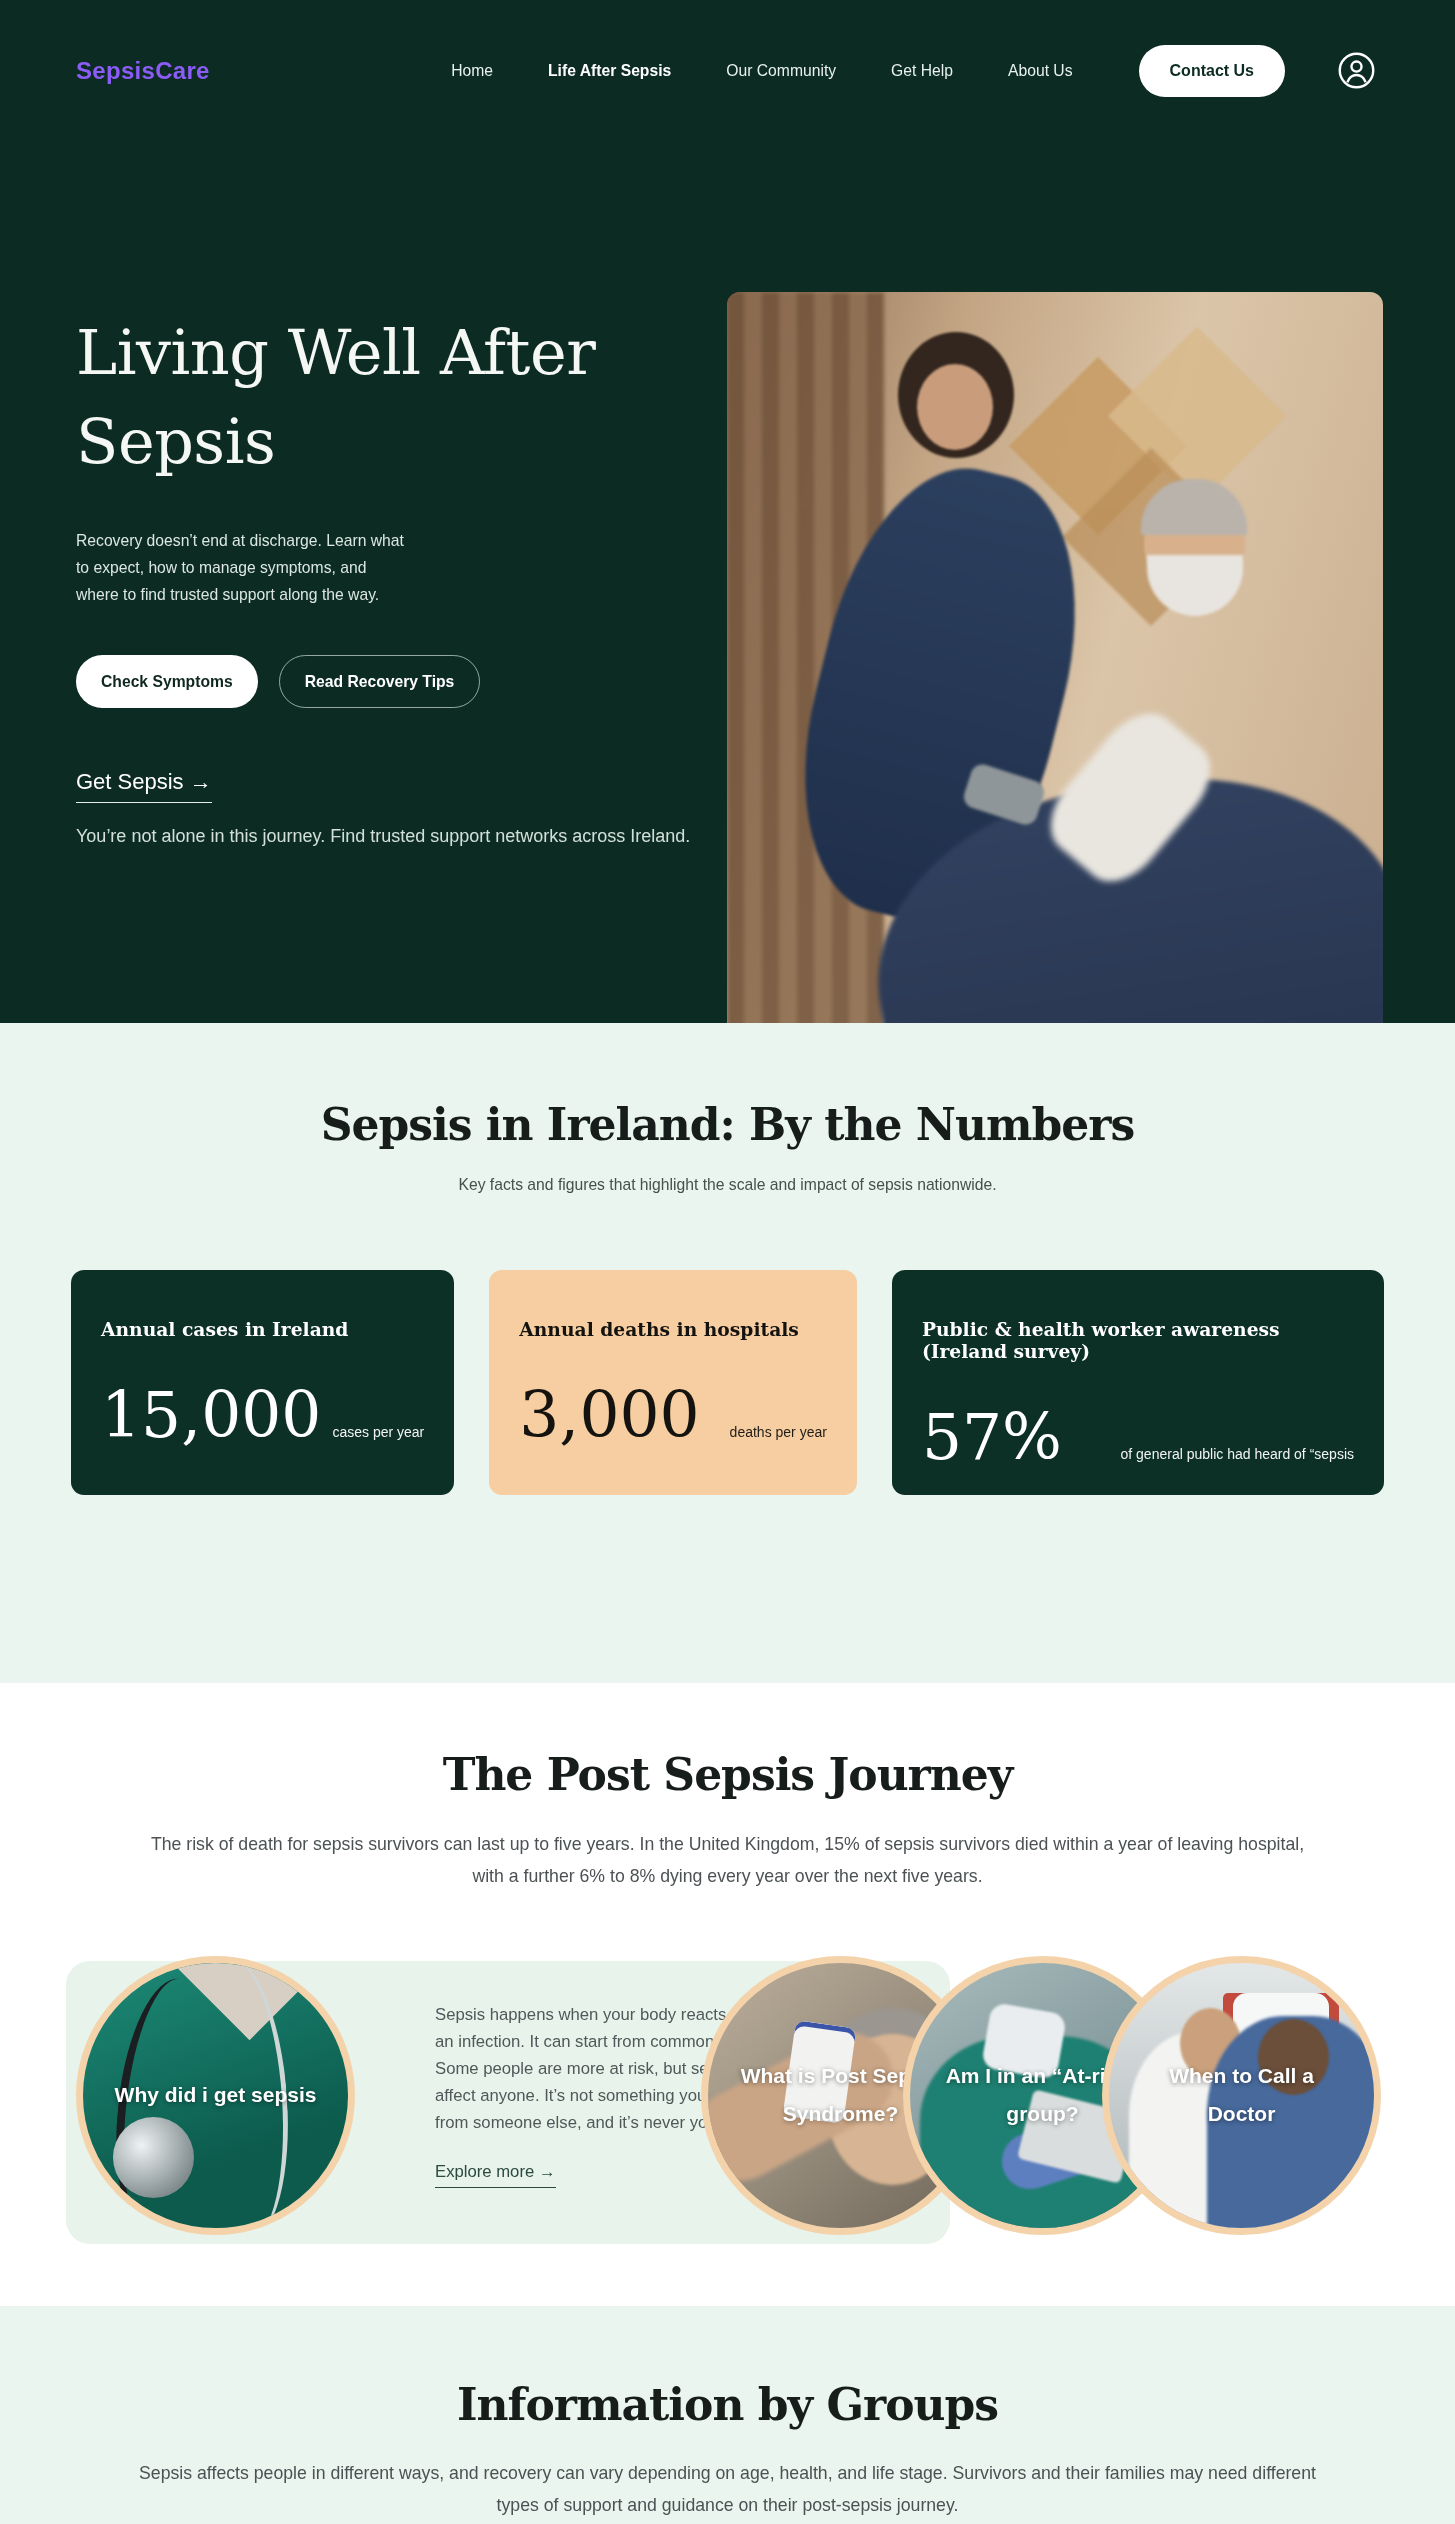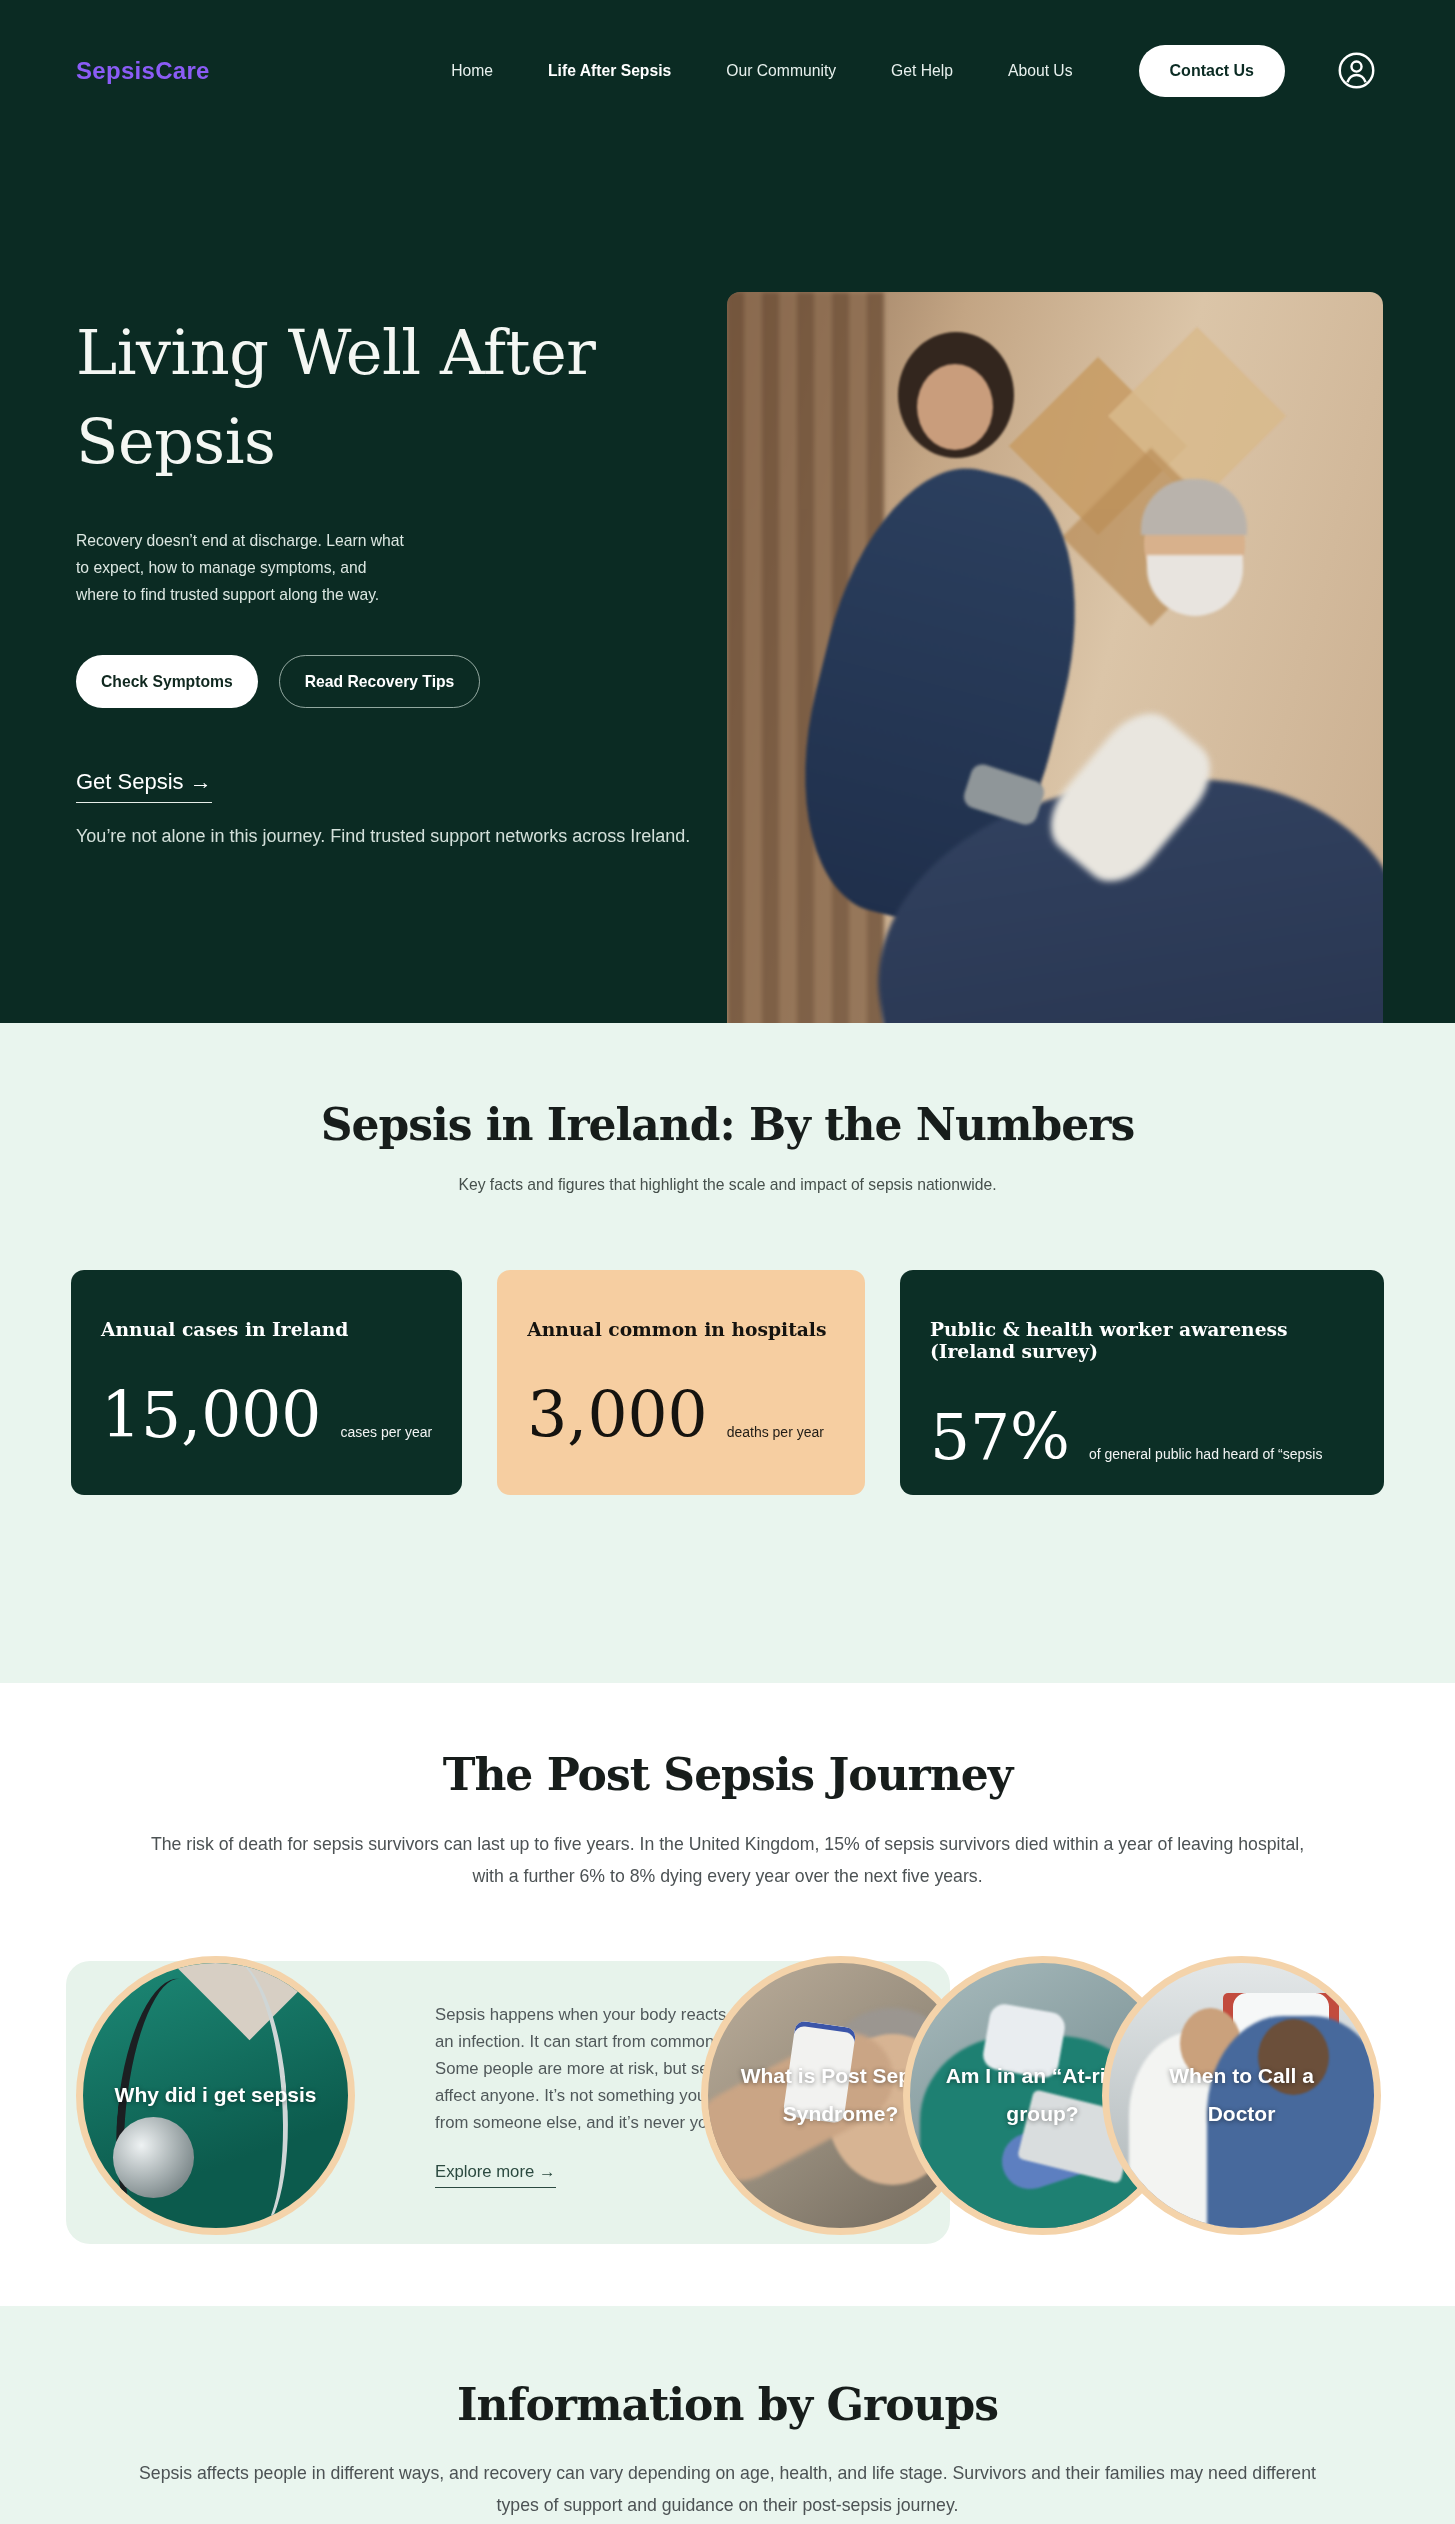--- a/index.html
+++ b/index.html
@@ -49,21 +49,21 @@
   h2.sec { font-family:"DejaVu Serif", serif; font-size:44px; font-weight:700; letter-spacing:-1px; color:#171d1b; }
   .sec-sub { margin-top:26px; font-size:15.7px; color:#46504c; }
   .stat-row { display:flex; gap:35px; padding:0 71px; margin-top:76px; }
   .stat-card { border-radius:13px; text-align:left; padding:48px 30px; height:225px; }
   .stat-card.dark { background:#0C2F26; color:#fff; }
   .stat-card.peach { background:#F6CEA1; color:#15130f; }
   .stat-card .st-title { font-family:"DejaVu Serif", serif; font-size:18.7px; font-weight:700; }
   .stat-row .c1 { flex:0 0 26.5%; }
   .stat-row .c2 { flex:0 0 28%; }
   .stat-row .c3 { flex:1; }
-  .st-valrow { display:flex; align-items:flex-end; gap:19px; margin-top:48px; }
+  .st-valrow { display:flex; align-items:flex-end; gap:11px; margin-top:48px;justify-content:space-between; }
   .st-value { font-family:"DejaVu Serif", serif; font-size:63px; line-height:.9; font-weight:400; }
   .st-unit { font-size:14px; padding-bottom:5px; color:inherit; opacity:.95; white-space:nowrap; }
 
   
   .journey { height:623px; background:#ffffff; padding-top:66px; text-align:center; }
   .journey-par { margin:29px auto 0; width:1172px; font-size:17.7px; line-height:1.8; color:#4c5254; }
   .circles { position:relative; height:323px; margin-top:48px; text-align:left; }
   .feat-panel { position:absolute; left:66px; top:20px; width:884px; height:283px; background:#E7F3EB; border-radius:24px; z-index:1;
      padding:40px 141px 30px 369px; }
   .feat-text { font-size:16.7px; line-height:1.62; color:#50585a; text-align:left; }
@@ -187,21 +187,21 @@
   <p class="sec-sub">Key facts and figures that highlight the scale and impact of sepsis nationwide.</p>
   <div class="stat-row">
     <div class="stat-card dark c1">
       <div class="st-title">Annual cases in Ireland</div>
       <div class="st-valrow">
         <span class="st-value">15,000</span>
         <span class="st-unit">cases per year</span>
       </div>
     </div>
     <div class="stat-card peach c2">
-      <div class="st-title">Annual common in hospitals</div>
+      <div class="st-title">Annual deaths in hospitals</div>
       <div class="st-valrow">
         <span class="st-value">3,000</span>
         <span class="st-unit">deaths per year</span>
       </div>
     </div>
     <div class="stat-card dark c3">
       <div class="st-title">Public &amp; health worker awareness (Ireland survey)</div>
       <div class="st-valrow">
         <span class="st-value">57%</span>
         <span class="st-unit">of general public had heard of “sepsis</span>

